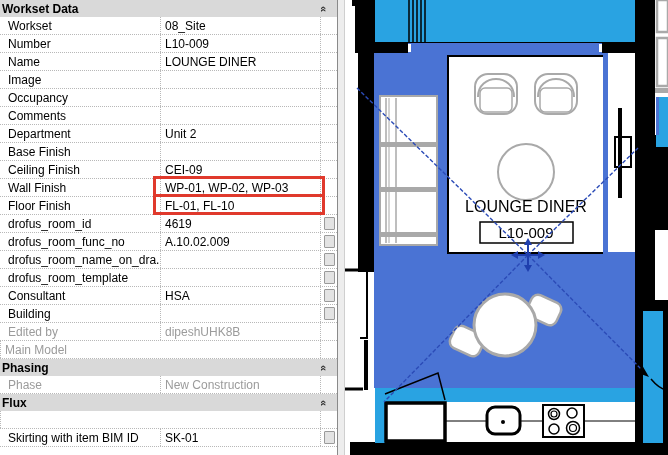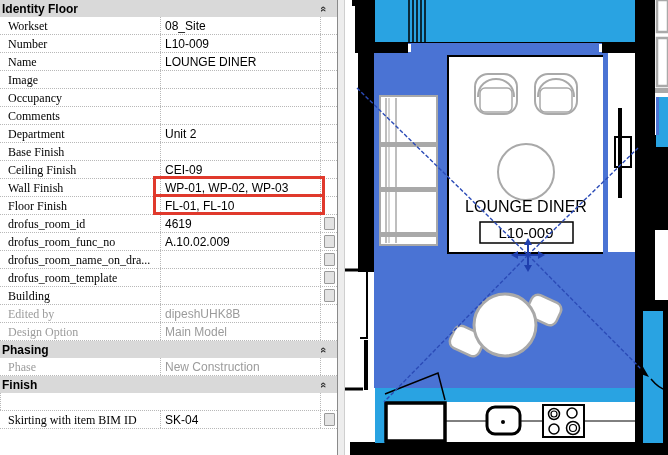--- a/index.html
+++ b/index.html
@@ -18,21 +18,21 @@
   .sec-chevron{
     display:inline-block;transform:rotate(90deg);font-weight:bold;
     font-size:11px;color:#333;line-height:10px;cursor:default;margin-right:6px;
   }
   .prow{
     height:18px;display:flex;box-sizing:border-box;
     border-bottom:1px dotted #b8b8b8;align-items:stretch;
   }
   .prow .plabel{
     width:160px;flex:0 0 auto;box-sizing:border-box;padding:2px 2px 0 8px;
-    white-space:nowrap;overflow:hidden;font-family:Liberation Serif, serif;
+    white-space:nowrap;overflow:hidden;
   }
   .prow .pvalue{
     flex:1 1 auto;box-sizing:border-box;border-left:1px dotted #b8b8b8;
     padding:2px 2px 0 4px;white-space:nowrap;overflow:hidden;
   }
   .prow .pbtncell{
     width:17px;flex:0 0 auto;box-sizing:border-box;border-left:1px dotted #b8b8b8;
     display:flex;align-items:center;justify-content:center;
   }
   .prow.disabled .plabel,.prow.disabled .pvalue{color:var(--disabled-gray,#9b9b9b);}
@@ -58,21 +58,21 @@
     fill:#000;
   }
 </style>
 </head>
 <body>
 
 <div id="app">
 
   <div id="panel">
       <div class="sec-header">
-        <span>Identity Floor</span>
+        <span>Workset Data</span>
         <span class="sec-chevron">«</span>
       </div>
       <div class="prow">
         <div class="plabel">Workset</div>
         <div class="pvalue">08_Site</div>
         <div class="pbtncell"></div>
       </div>
       <div class="prow">
         <div class="plabel">Number</div>
         <div class="pvalue">L10-009</div>
@@ -140,61 +140,67 @@
       <div class="prow">
         <div class="plabel">drofus_room_name_on_dra...</div>
         <div class="pvalue"></div>
         <div class="pbtncell">
           <div class="mini-btn"></div>
         </div>
       </div>
       <div class="prow">
         <div class="plabel">drofus_room_template</div>
         <div class="pvalue"></div>
+        <div class="pbtncell">
+          <div class="mini-btn"></div>
+        </div>
+      </div>
+      <div class="prow">
+        <div class="plabel">Consultant</div>
+        <div class="pvalue">HSA</div>
         <div class="pbtncell">
           <div class="mini-btn"></div>
         </div>
       </div>
       <div class="prow">
         <div class="plabel">Building</div>
         <div class="pvalue"></div>
         <div class="pbtncell">
           <div class="mini-btn"></div>
         </div>
       </div>
       <div class="prow disabled">
         <div class="plabel">Edited by</div>
         <div class="pvalue">dipeshUHK8B</div>
         <div class="pbtncell"></div>
       </div>
       <div class="prow disabled">
-        <div class="plabel">Design Option</div>
         <div class="pvalue">Main Model</div>
         <div class="pbtncell"></div>
       </div>
       <div class="sec-header">
         <span>Phasing</span>
         <span class="sec-chevron">«</span>
       </div>
       <div class="prow disabled">
         <div class="plabel">Phase</div>
         <div class="pvalue">New Construction</div>
         <div class="pbtncell"></div>
       </div>
       <div class="sec-header">
-        <span>Finish</span>
+        <span>Flux</span>
         <span class="sec-chevron">«</span>
       </div>
       <div class="prow disabled">
         <div class="pvalue"></div>
         <div class="pbtncell"></div>
       </div>
       <div class="prow">
         <div class="plabel">Skirting with item BIM ID</div>
-        <div class="pvalue">SK-04</div>
+        <div class="pvalue">SK-01</div>
         <div class="pbtncell">
           <div class="mini-btn"></div>
         </div>
       </div>
       <div class="hl-box" style="top: 176px;"></div>
       <div class="hl-box" style="top: 194px;"></div>
     </div>
 
   <div id="strip"></div>
 

